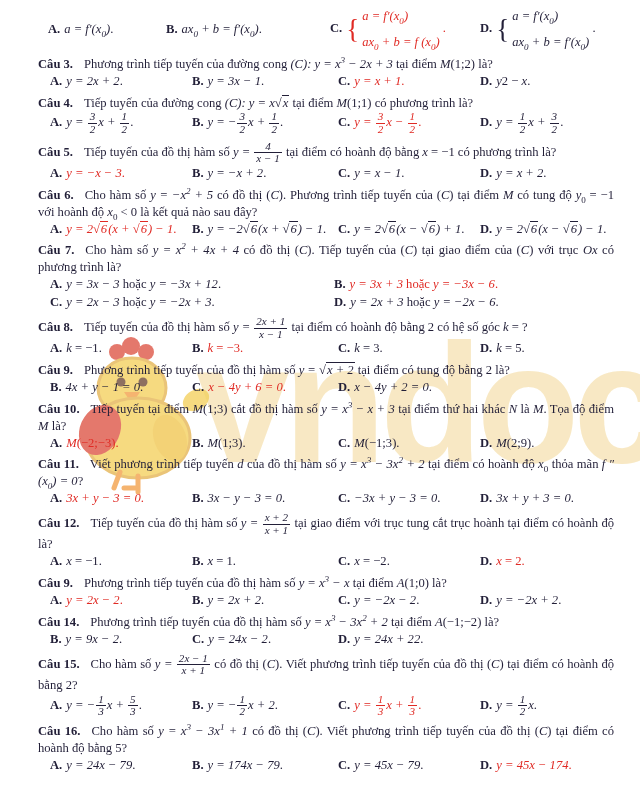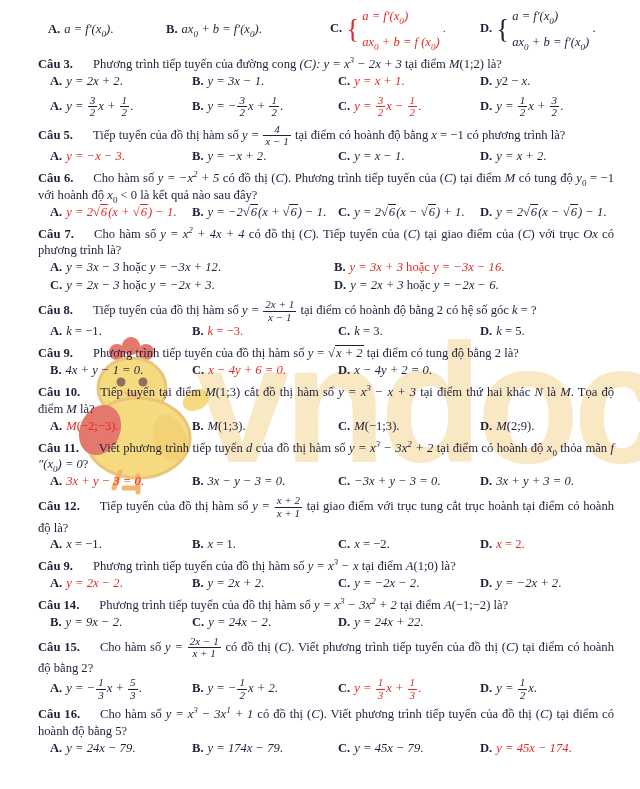--- a/index.html
+++ b/index.html
@@ -4,21 +4,21 @@
 <style>
   html,body{margin:0;padding:0;}
   body{width:640px;height:789px;overflow:hidden;background:#ffffff;
        font-family:"Liberation Serif","DejaVu Serif",serif;
        color:var(--ink,#221f38);position:relative;}
   #page{position:relative;z-index:1;padding:3px 26px 4px 38px;box-sizing:border-box;
         width:640px;height:789px;font-size:12.6px;line-height:1.34;}
   #watermark{position:absolute;z-index:0;left:0;top:0;pointer-events:none;}
   .q{margin-top:5px;}
   .qbody{text-align:justify;}
-  .qlabel{font-weight:bold;margin-right:20px;}
+  .qlabel{font-weight:bold;margin-right:11px;}
   .opts{display:grid;margin-left:12px;column-gap:4px;row-gap:1px;align-items:center;}
   .opts.cols4{grid-template-columns:138px 142px 138px auto;}
   .opts.cols2{grid-template-columns:280px auto;}
   .opts.head{grid-template-columns:114px 160px 146px auto;margin-left:10px;margin-top:2px;}
   .opt{white-space:nowrap;}
   .okey{font-weight:bold;margin-right:4px;}
   .red{color:var(--accent,#e02a24);}
   .m{font-style:italic;}
   sup,sub{font-size:0.72em;line-height:0;}
   .frac{display:inline-block;vertical-align:middle;text-align:center;
@@ -80,20 +80,21 @@
     <div class="q">
       <div class="qbody"><span class="qlabel">Câu 3.</span>Phương trình tiếp tuyến của đường cong <span class="m">(C): y = x<sup>3</sup> − 2x + 3</span> tại điểm <span class="m">M</span>(1;2) là?</div>
       <div class="opts cols4">
         <div class="opt"><span class="okey">A.</span><span class="otext"><span class="m">y = 2x + 2</span>.</span></div>
         <div class="opt"><span class="okey">B.</span><span class="otext"><span class="m">y = 3x − 1</span>.</span></div>
         <div class="opt"><span class="okey">C.</span><span class="otext red"><span class="m">y = x + 1</span>.</span></div>
         <div class="opt"><span class="okey">D.</span><span class="otext"><span class="m">y</span>2 − <span class="m">x</span>.</span></div>
       </div>
     </div>
     <div class="q">
+      <div class="qbody"><span class="qlabel">Câu 4.</span>Tiếp tuyến của đường cong <span class="m">(C): y = x<span class="sqrt"><span class="rad">√</span><span class="vinc">x</span></span></span> tại điểm <span class="m">M</span>(1;1) có phương trình là?</div>
       <div class="opts cols4">
         <div class="opt"><span class="okey">A.</span><span class="otext"><span class="m">y = <span class="frac"><span class="fnum">3</span><span class="fden">2</span></span>x + <span class="frac"><span class="fnum">1</span><span class="fden">2</span></span></span>.</span></div>
         <div class="opt"><span class="okey">B.</span><span class="otext"><span class="m">y = −<span class="frac"><span class="fnum">3</span><span class="fden">2</span></span>x + <span class="frac"><span class="fnum">1</span><span class="fden">2</span></span></span>.</span></div>
         <div class="opt"><span class="okey">C.</span><span class="otext red"><span class="m">y = <span class="frac"><span class="fnum">3</span><span class="fden">2</span></span>x − <span class="frac"><span class="fnum">1</span><span class="fden">2</span></span></span>.</span></div>
         <div class="opt"><span class="okey">D.</span><span class="otext"><span class="m">y = <span class="frac"><span class="fnum">1</span><span class="fden">2</span></span>x + <span class="frac"><span class="fnum">3</span><span class="fden">2</span></span></span>.</span></div>
       </div>
     </div>
     <div class="q">
       <div class="qbody"><span class="qlabel">Câu 5.</span>Tiếp tuyến của đồ thị hàm số <span class="m">y = <span class="frac"><span class="fnum">4</span><span class="fden">x − 1</span></span></span> tại điểm có hoành độ bằng <span class="m">x</span> = −1 có phương trình là?</div>
       <div class="opts cols4">
@@ -109,21 +110,21 @@
         <div class="opt"><span class="okey">A.</span><span class="otext red"><span class="m">y = 2<span class="sqrt"><span class="rad">√</span><span class="vinc">6</span></span>(x + <span class="sqrt"><span class="rad">√</span><span class="vinc">6</span></span>) − 1</span>.</span></div>
         <div class="opt"><span class="okey">B.</span><span class="otext"><span class="m">y = −2<span class="sqrt"><span class="rad">√</span><span class="vinc">6</span></span>(x + <span class="sqrt"><span class="rad">√</span><span class="vinc">6</span></span>) − 1</span>.</span></div>
         <div class="opt"><span class="okey">C.</span><span class="otext"><span class="m">y = 2<span class="sqrt"><span class="rad">√</span><span class="vinc">6</span></span>(x − <span class="sqrt"><span class="rad">√</span><span class="vinc">6</span></span>) + 1</span>.</span></div>
         <div class="opt"><span class="okey">D.</span><span class="otext"><span class="m">y = 2<span class="sqrt"><span class="rad">√</span><span class="vinc">6</span></span>(x − <span class="sqrt"><span class="rad">√</span><span class="vinc">6</span></span>) − 1</span>.</span></div>
       </div>
     </div>
     <div class="q">
       <div class="qbody"><span class="qlabel">Câu 7.</span>Cho hàm số <span class="m">y = x<sup>2</sup> + 4x + 4</span> có đồ thị (<span class="m">C</span>). Tiếp tuyến của (<span class="m">C</span>) tại giao điểm của (<span class="m">C</span>) với trục <span class="m">Ox</span> có phương trình là?</div>
       <div class="opts cols2">
         <div class="opt"><span class="okey">A.</span><span class="otext"><span class="m">y = 3x − 3</span> hoặc <span class="m">y = −3x + 12</span>.</span></div>
-        <div class="opt"><span class="okey">B.</span><span class="otext red"><span class="m">y = 3x + 3</span> hoặc <span class="m">y = −3x − 16</span>.</span></div>
+        <div class="opt"><span class="okey">B.</span><span class="otext red"><span class="m">y = 3x + 3</span> hoặc <span class="m">y = −3x − 6</span>.</span></div>
         <div class="opt"><span class="okey">C.</span><span class="otext"><span class="m">y = 2x − 3</span> hoặc <span class="m">y = −2x + 3</span>.</span></div>
         <div class="opt"><span class="okey">D.</span><span class="otext"><span class="m">y = 2x + 3</span> hoặc <span class="m">y = −2x − 6</span>.</span></div>
       </div>
     </div>
     <div class="q">
       <div class="qbody"><span class="qlabel">Câu 8.</span>Tiếp tuyến của đồ thị hàm số <span class="m">y = <span class="frac"><span class="fnum">2x + 1</span><span class="fden">x − 1</span></span></span> tại điểm có hoành độ bằng 2 có hệ số góc <span class="m">k</span> = ?</div>
       <div class="opts cols4">
         <div class="opt"><span class="okey">A.</span><span class="otext"><span class="m">k</span> = −1.</span></div>
         <div class="opt"><span class="okey">B.</span><span class="otext red"><span class="m">k</span> = −3.</span></div>
         <div class="opt"><span class="okey">C.</span><span class="otext"><span class="m">k</span> = 3.</span></div>

